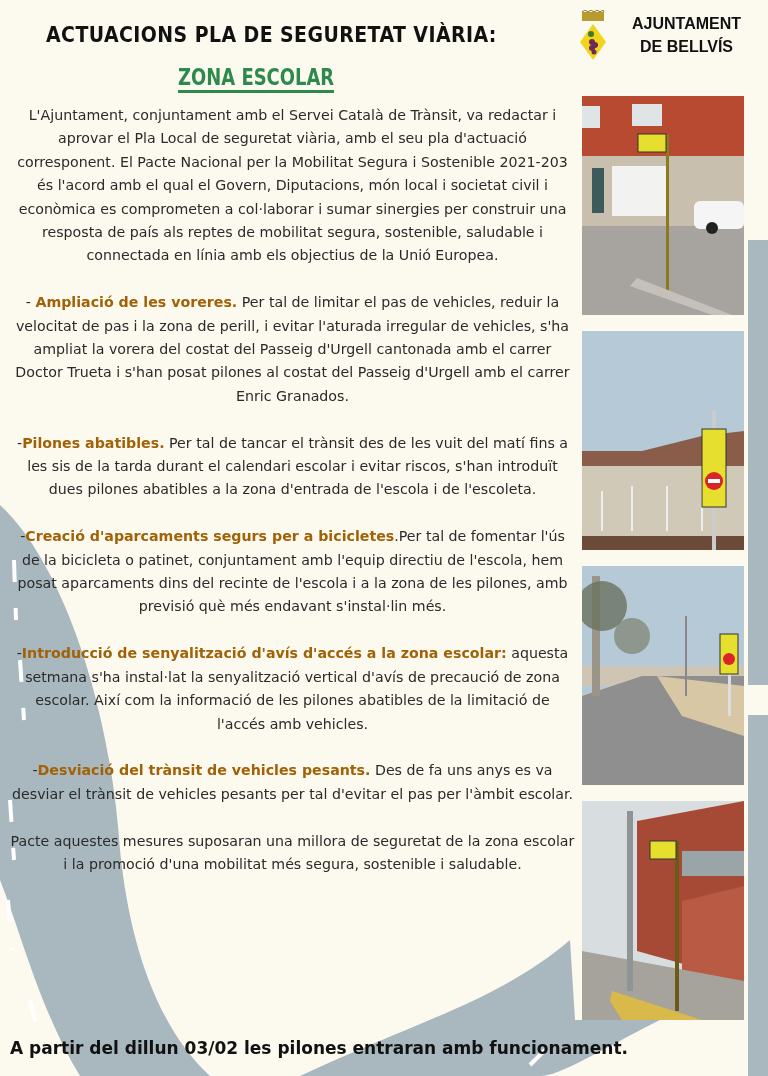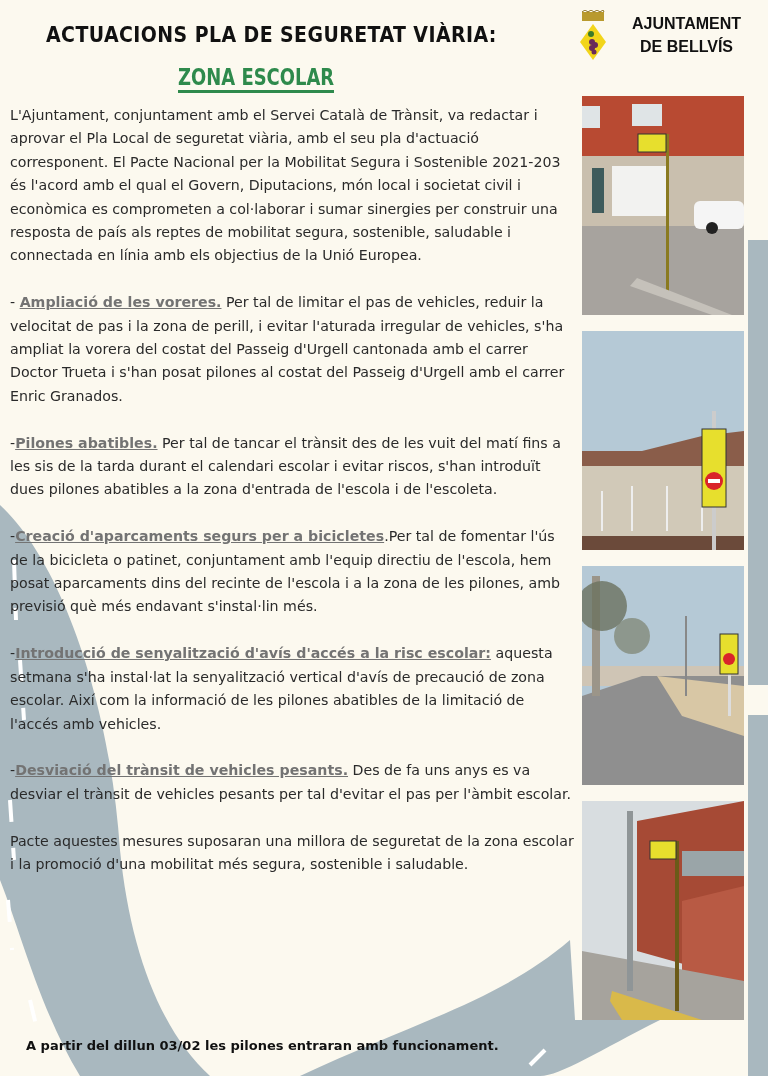--- a/index.html
+++ b/index.html
@@ -8,24 +8,24 @@
   .road { position:absolute; left:0; top:0; width:768px; height:1076px; pointer-events:none; }
   .title { position:absolute; left:46px; top:22px; font-family:"DejaVu Sans", sans-serif; font-weight:bold;
            font-size:22px; letter-spacing:0.5px; color:#111; transform:scaleX(0.86); transform-origin:left; }
   .subtitle { position:absolute; left:178px; top:64px; font-family:"DejaVu Sans", sans-serif; font-weight:bold;
               font-size:23px; color:#2e8a4c; transform:scaleX(0.78); transform-origin:left;
               border-bottom:3px solid #2e8a4c; line-height:26px; }
   .logo { position:absolute; left:578px; top:10px; width:180px; height:52px; }
   .logo-text { position:absolute; left:54px; top:2px; font-weight:bold; font-size:16px; line-height:23px; color:#111;text-align:center; }
   .body { position:absolute; left:10px; top:104px; width:565px; font-family:"DejaVu Sans", sans-serif;
           font-size:14.2px; line-height:23.4px; color:#2a2a2a; }
-  .body p { margin:0 0 23.4px 0; }
-  .body b { color:#737373;text-decoration:underline; }
+  .body p { margin:0 0 23.4px 0;text-align:center; }
+  .body b { color:#a16207; }
   .final { position:absolute; left:10px; top:1038px; font-family:"DejaVu Sans", sans-serif; font-weight:bold;
-           font-size:13px; color:#111;margin-left:16px; }
+           font-size:17px; color:#111; }
   .photo { position:absolute; left:582px; width:162px; height:219px; overflow:hidden; }
 </style>
 </head>
 <body>
 
 <svg class="road" viewBox="0 0 768 1076">
   <path d="M0 505 C 60 560, 110 700, 120 850 C 130 950, 160 1030, 210 1076 L 80 1076 C 40 1010, 20 930, 0 880 Z" fill="#a9b8bf"></path>
   <path d="M14 560 L16 620 M20 660 L24 720 M10 800 L14 860 M8 900 L12 950 M30 1000 L42 1050" stroke="#fff" stroke-width="4" stroke-dasharray="22 26" fill="none"></path>
   <path d="M748 240 L768 240 L768 1076 L748 1076 Z" fill="#a9b8bf"></path>
   <path d="M748 700 L768 700" stroke="#fcf9ef" stroke-width="30"></path>
@@ -51,21 +51,21 @@
     <div>AJUNTAMENT</div>
     <div>DE BELLVÍS</div>
   </div>
 </div>
 
 <div class="body">
   <p>L'Ajuntament, conjuntament amb el Servei Català de Trànsit, va redactar i aprovar el Pla Local de seguretat viària, amb el seu pla d'actuació corresponent. El Pacte Nacional per la Mobilitat Segura i Sostenible 2021-203 és l'acord amb el qual el Govern, Diputacions, món local i societat civil i econòmica es comprometen a col·laborar i sumar sinergies per construir una resposta de país als reptes de mobilitat segura, sostenible, saludable i connectada en línia amb els objectius de la Unió Europea.</p>
   <p><span>- </span><b>Ampliació de les voreres.</b><span> Per tal de limitar el pas de vehicles, reduir la velocitat de pas i la zona de perill, i evitar l'aturada irregular de vehicles, s'ha ampliat la vorera del costat del Passeig d'Urgell cantonada amb el carrer Doctor Trueta i s'han posat pilones al costat del Passeig d'Urgell amb el carrer Enric Granados.</span></p>
   <p><span>-</span><b>Pilones abatibles.</b><span> Per tal de tancar el trànsit des de les vuit del matí fins a les sis de la tarda durant el calendari escolar i evitar riscos, s'han introduït dues pilones abatibles a la zona d'entrada de l'escola i de l'escoleta.</span></p>
   <p><span>-</span><b>Creació d'aparcaments segurs per a bicicletes</b><span>.Per tal de fomentar l'ús de la bicicleta o patinet, conjuntament amb l'equip directiu de l'escola, hem posat aparcaments dins del recinte de l'escola i a la zona de les pilones, amb previsió què més endavant s'instal·lin més.</span></p>
-  <p><span>-</span><b>Introducció de senyalització d'avís d'accés a la risc escolar:</b><span> aquesta setmana s'ha instal·lat la senyalització vertical d'avís de precaució de zona escolar. Així com la informació de les pilones abatibles de la limitació de l'accés amb vehicles.</span></p>
+  <p><span>-</span><b>Introducció de senyalització d'avís d'accés a la zona escolar:</b><span> aquesta setmana s'ha instal·lat la senyalització vertical d'avís de precaució de zona escolar. Així com la informació de les pilones abatibles de la limitació de l'accés amb vehicles.</span></p>
   <p><span>-</span><b>Desviació del trànsit de vehicles pesants.</b><span> Des de fa uns anys es va desviar el trànsit de vehicles pesants per tal d'evitar el pas per l'àmbit escolar.</span></p>
   <p>Pacte aquestes mesures suposaran una millora de seguretat de la zona escolar i la promoció d'una mobilitat més segura, sostenible i saludable.</p>
 </div>
 
 <div class="final">A partir del dillun 03/02 les pilones entraran amb funcionament.</div>
 
 <div class="photo" style="top:96px">
   <svg width="162" height="219" viewBox="0 0 162 219">
     <rect width="162" height="60" fill="#b84a32"></rect>
     <rect y="60" width="162" height="70" fill="#c9bfae"></rect>

